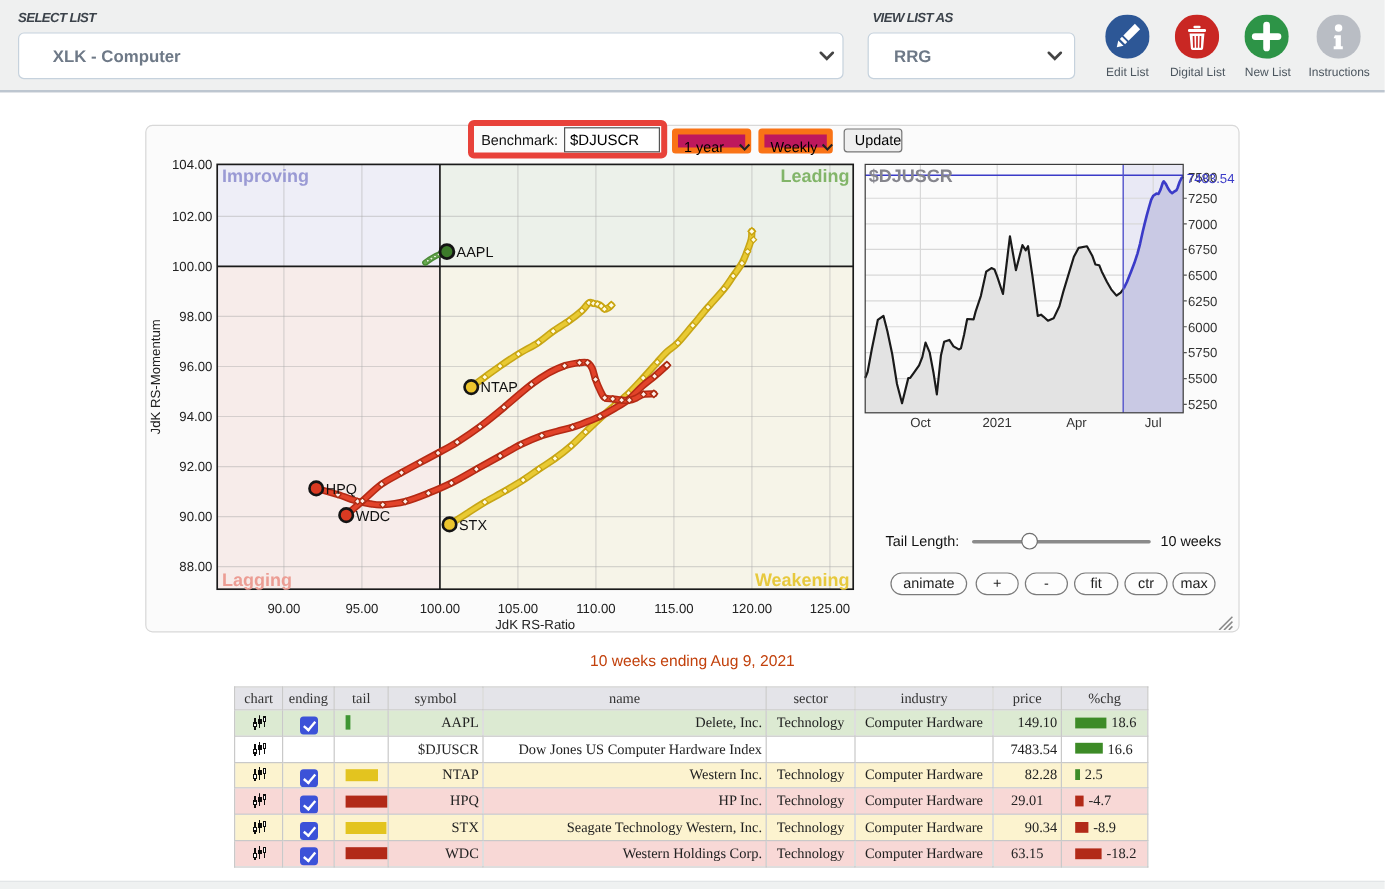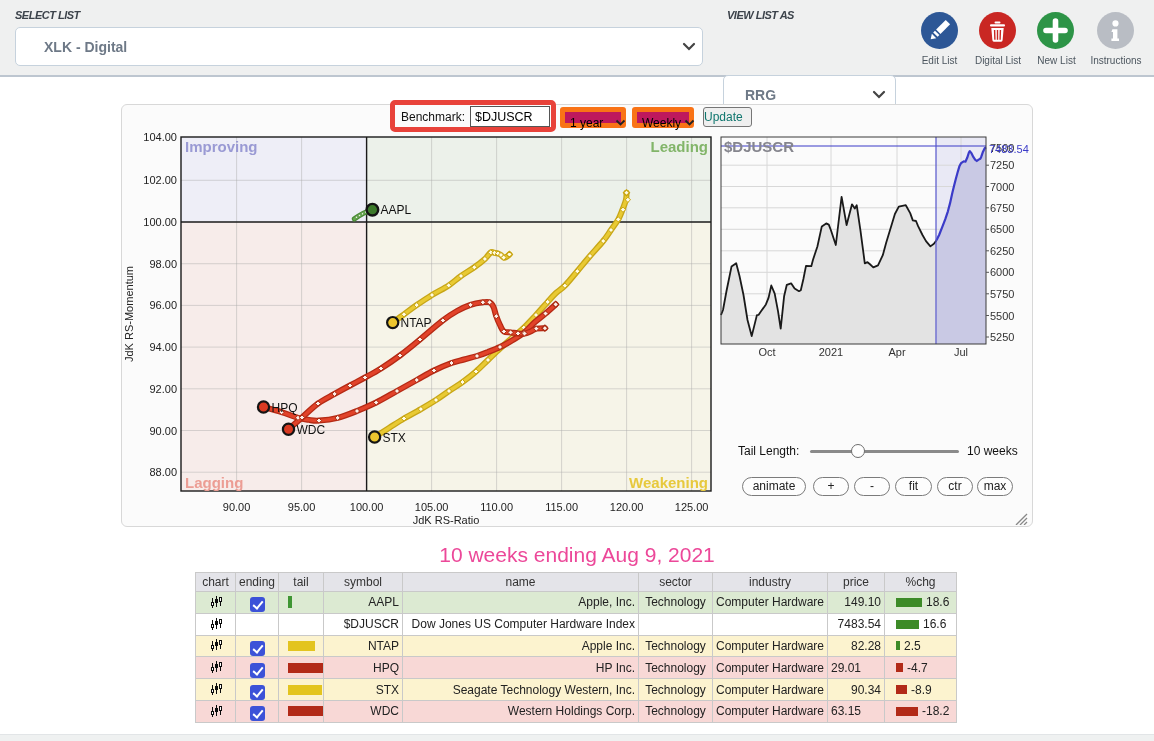--- a/index.html
+++ b/index.html
@@ -19,21 +19,21 @@
         border:1px solid #d8d8d8;border-radius:6px;box-sizing:border-box;}
   
   #redbox{left:390px;top:100px;width:166px;height:32px;border:5px solid #e8423a;
           border-radius:5px;box-sizing:border-box;}
   .ctrl{font-size:12px;color:#111;}
   #benchinput{left:470px;top:106px;width:80px;height:21px;background:#fff;
               border:1.5px solid #555;box-sizing:border-box;}
   .nsel{background:#be185d;border:5px solid #f97316;border-radius:3px;box-sizing:border-box;height:21px;}
   #updatebtn{left:703px;top:107px;width:49px;height:20px;background:#efefef;
              border:1px solid #767676;border-radius:3px;box-sizing:border-box;
-             font-size:12px;color:#0f766e;text-align:left;line-height:18px;}
+             font-size:12px;color:#000000;text-align:right;line-height:18px;}
   
   .pill{position:absolute;border:1px solid #7b7b7b;border-radius:10px;background:#fdfdfd;
         font-size:12px;color:#222;text-align:center;height:19px;line-height:17px;box-sizing:border-box;}
   
   #tbl{border-collapse:collapse;table-layout:fixed;font-size:12px;color:#222;width:762px;}
   #tbl td,#tbl th{border:1px solid #c9c9c9;padding:0 3px;overflow:hidden;white-space:nowrap;
                   height:21.8px;box-sizing:border-box;}
   #tbl th{background:#e4e4e9;font-weight:normal;color:#333;height:19px;}
   .rgreen{background:#dcead2;}
   .ryellow{background:#fcf3cf;}
@@ -45,27 +45,27 @@
   .swatch{height:10px;margin-left:6px;}
   .bar{display:inline-block;height:9px;vertical-align:middle;margin-right:4px;margin-top:-2px;}
   .chg{padding-left:11px !important;}
 </style>
 </head>
 <body>
 
 <div id="topbar" class="abs"></div>
 <div class="abs smalllabel" style="left:15px;top:9px;">SELECT LIST</div>
 <div class="abs selbox" style="left:15px;top:27px;width:688px;">
-  <span class="txt">XLK - Digital</span>
+  <span class="txt">XLK - Computer</span>
   <svg class="abs" style="left:666px;top:14px;" width="14" height="10" viewBox="0 0 14 10">
       <path d="M2 2 L7 7 L12 2" fill="none" stroke="#444" stroke-width="2.2" stroke-linecap="round"></path>
     </svg>
 </div>
 <div class="abs smalllabel" style="left:727px;top:9px;">VIEW LIST AS</div>
-<div class="abs selbox" style="left:723px;top:27px;width:173px;margin-top:48px;">
+<div class="abs selbox" style="left:723px;top:27px;width:173px;">
   <span class="txt" style="left:21px;">RRG</span>
   <svg class="abs" style="left:148px;top:14px;" width="14" height="10" viewBox="0 0 14 10">
       <path d="M2 2 L7 7 L12 2" fill="none" stroke="#444" stroke-width="2.2" stroke-linecap="round"></path>
     </svg>
 </div>
 
 <svg class="abs" style="left:921px;top:12px;" width="37" height="37" viewBox="0 0 37 37">
   <circle cx="18.5" cy="18.5" r="18.5" fill="#2d5796"></circle>
   <g transform="rotate(45 18.5 18.5)">
     <rect x="15.4" y="6.6" width="6.2" height="13.6" fill="#fff"></rect>
@@ -378,23 +378,23 @@
 <div class="pill" style="left:977px;top:477px;width:36px;">max</div>
 
 <svg class="abs" style="left:1014px;top:513px;" width="14" height="12" viewBox="0 0 14 12">
   <g stroke="#888" stroke-width="1.3">
     <line x1="2" y1="12" x2="13" y2="1"></line>
     <line x1="6" y1="12" x2="13" y2="5"></line>
     <line x1="10" y1="12" x2="13" y2="9"></line>
   </g>
 </svg>
 
-<div class="abs" style="left:0;top:543px;width:1154px;text-align:center;font-size:21px;color:#ec4899;">10 weeks ending Aug 9, 2021</div>
-
-<div class="abs" style="left:195px;top:572px;">
+<div class="abs" style="left:0;top:543px;width:1154px;text-align:center;font-size:13px;color:#c2410c;">10 weeks ending Aug 9, 2021</div>
+
+<div class="abs" style="left:195px;top:572px;font-family:Liberation Serif, serif;">
 <table id="tbl">
 <colgroup>
 <col style="width:40px">
         <col style="width:43px">
         <col style="width:45px">
         <col style="width:79px">
 <col style="width:236px">
         <col style="width:74px">
         <col style="width:115px">
         <col style="width:57px">
@@ -427,21 +427,21 @@
               <rect x="10" y="2" width="1" height="3" fill="#fff"></rect>
             </svg>
           </td>
           <td>
             <div class="cb"></div>
           </td>
           <td>
             <div class="swatch" style="width:4px;height:12px;background:#3f9633;"></div>
           </td>
           <td style="text-align:right">AAPL</td>
-          <td style="text-align:right">Apple, Inc.</td>
+          <td style="text-align:right">Delete, Inc.</td>
           <td style="text-align:center">Technology</td>
           <td style="text-align:center">Computer Hardware</td>
           <td style="text-align:right">149.10</td>
           <td class="chg"><span class="bar" style="width:26px;background:#3d8b27;"></span>18.6</td>
         </tr>
 <tr>
           <td class="cic">
             <svg width="12" height="13" viewBox="0 0 12 13" shape-rendering="crispEdges">
               <g fill="#0c0c0c">
                 <rect x="2" y="2" width="1" height="10"></rect>
@@ -479,21 +479,21 @@
               <rect x="10" y="2" width="1" height="3" fill="#fff"></rect>
             </svg>
           </td>
           <td>
             <div class="cb"></div>
           </td>
           <td>
             <div class="swatch" style="width:27px;background:#e3c41f;"></div>
           </td>
           <td style="text-align:right">NTAP</td>
-          <td style="text-align:right">Apple Inc.</td>
+          <td style="text-align:right">Western Inc.</td>
           <td style="text-align:center">Technology</td>
           <td style="text-align:center">Computer Hardware</td>
           <td style="text-align:right">82.28</td>
           <td class="chg"><span class="bar" style="width:4px;background:#3d8b27;"></span>2.5</td>
         </tr>
 <tr class="rpink">
           <td class="cic">
             <svg width="12" height="13" viewBox="0 0 12 13" shape-rendering="crispEdges">
               <g fill="#0c0c0c">
                 <rect x="2" y="2" width="1" height="10"></rect>
@@ -510,21 +510,21 @@
           <td>
             <div class="cb"></div>
           </td>
           <td>
             <div class="swatch" style="width:35px;background:#b22a18;"></div>
           </td>
           <td style="text-align:right">HPQ</td>
           <td style="text-align:right">HP Inc.</td>
           <td style="text-align:center">Technology</td>
           <td style="text-align:center">Computer Hardware</td>
-          <td style="text-align:left">29.01</td>
+          <td style="text-align:center">29.01</td>
           <td class="chg"><span class="bar" style="width:7px;background:#b22a18;"></span>-4.7</td>
         </tr>
 <tr class="ryellow">
           <td class="cic">
             <svg width="12" height="13" viewBox="0 0 12 13" shape-rendering="crispEdges">
               <g fill="#0c0c0c">
                 <rect x="2" y="2" width="1" height="10"></rect>
                 <rect x="1" y="6" width="3" height="4"></rect>
                 <rect x="6" y="0" width="1" height="11"></rect>
                 <rect x="5" y="3" width="3" height="4"></rect>
@@ -566,20 +566,20 @@
           <td>
             <div class="cb"></div>
           </td>
           <td>
             <div class="swatch" style="width:35px;background:#b22a18;"></div>
           </td>
           <td style="text-align:right">WDC</td>
           <td style="text-align:right">Western Holdings Corp.</td>
           <td style="text-align:center">Technology</td>
           <td style="text-align:center">Computer Hardware</td>
-          <td style="text-align:left">63.15</td>
+          <td style="text-align:center">63.15</td>
           <td class="chg"><span class="bar" style="width:22px;background:#b22a18;"></span>-18.2</td>
         </tr>
 </tbody>
     </table>
 </div>
 
 <div class="abs" style="left:0;top:734px;width:1154px;height:7px;background:#eff1f1;border-top:1px solid #e2e5e7;"></div>
 
 </body></html>

